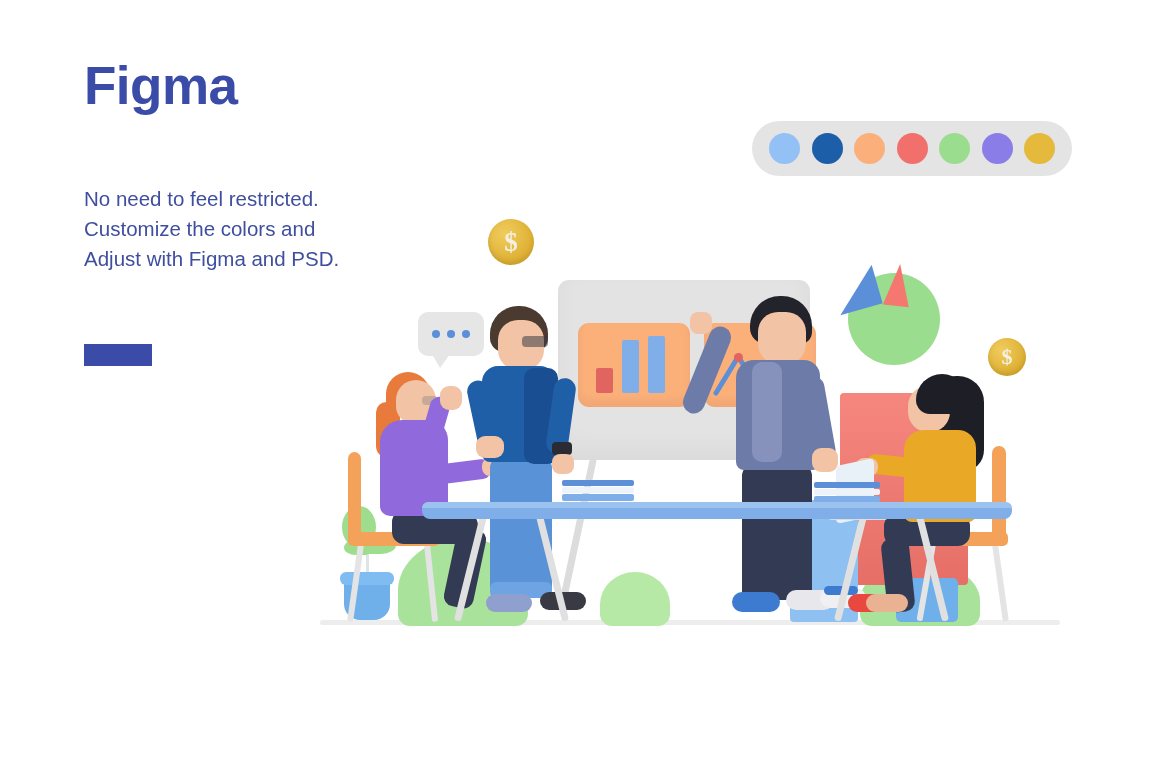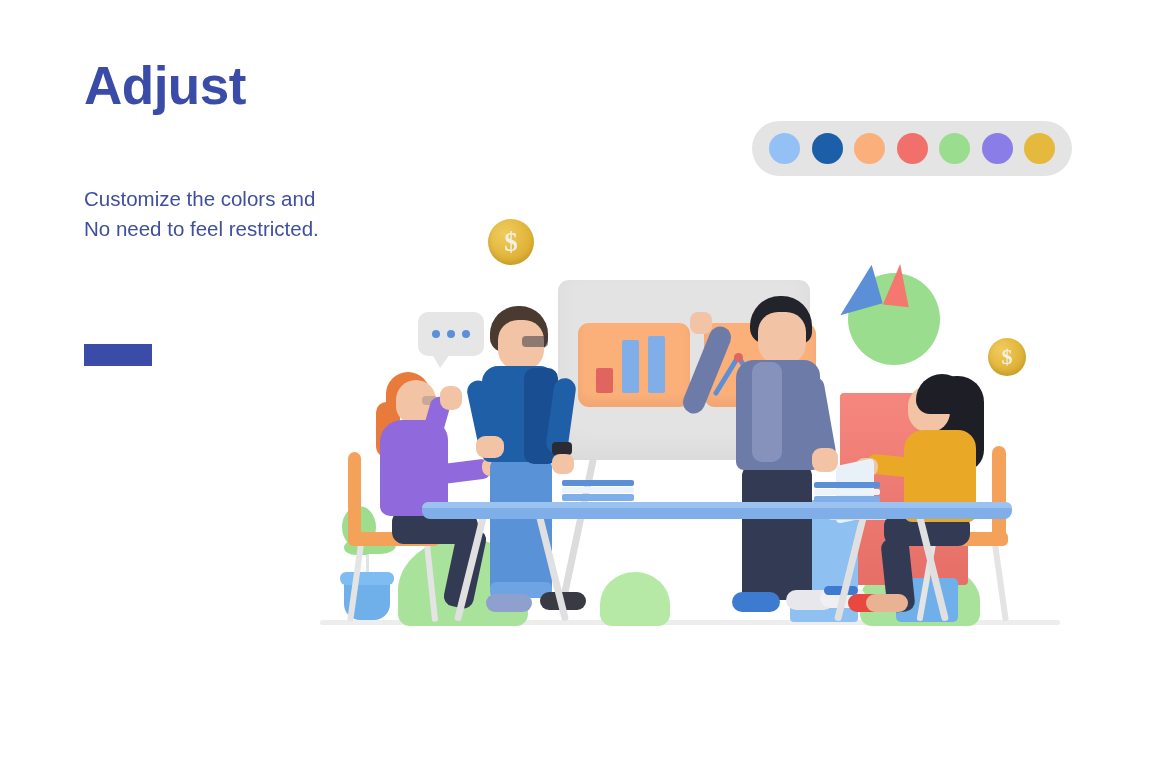--- a/index.html
+++ b/index.html
@@ -341,26 +341,27 @@
   
   .lap-screen { left: 536px; top: 282px; width: 38px; height: 58px; background: #E8F0F8; border-radius: 5px; transform: skewY(-12deg); }
   .lap-base   { left: 528px; top: 330px; width: 60px; height: 10px; background: #D4DEE8; border-radius: 4px; }
 </style>
 </head>
 <body>
 
 <div class="page">
 
   <div class="headline" style="color: rgb(59, 75, 168);">
-    <span class="l1">Adjust</span>
+    <span class="l1">Figma</span>
   </div>
 
   <div class="subcopy">
+    <span>No need to feel restricted.</span>
     <span>Customize the colors and</span>
-    <span>No need to feel restricted.</span>
+    <span>Adjust with Figma and PSD.</span>
   </div>
 
   <div class="accent-bar" style="background: rgb(59, 75, 168);"></div>
 
   <div class="palette" id="palette" style="background: rgb(228, 228, 228);">
       <div class="swatch" style="background: rgb(147, 192, 245);"></div>
       <div class="swatch" style="background: rgb(29, 94, 168);"></div>
       <div class="swatch" style="background: rgb(251, 176, 124);"></div>
       <div class="swatch" style="background: rgb(242, 112, 107);"></div>
       <div class="swatch" style="background: rgb(155, 221, 142);"></div>

